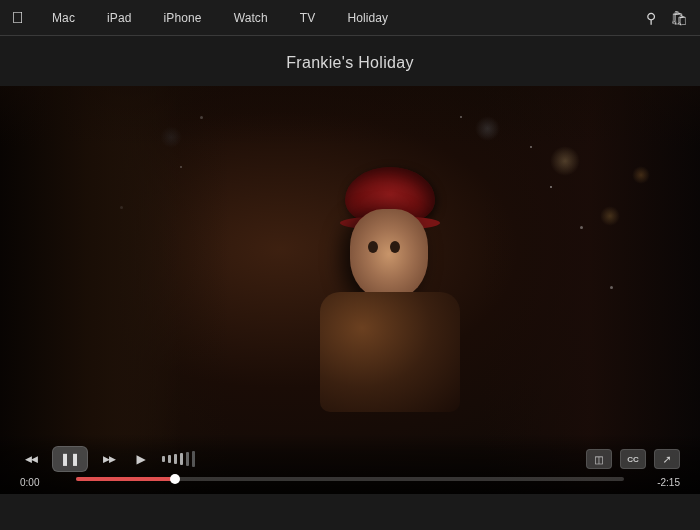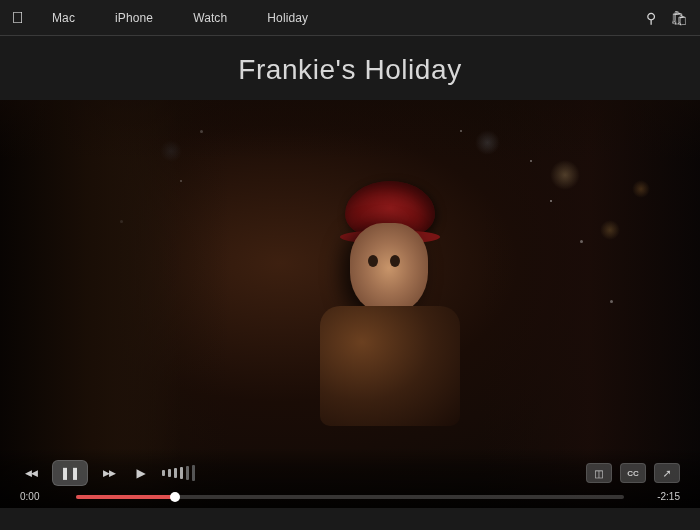--- a/index.html
+++ b/index.html
@@ -27,21 +27,21 @@
       color: #f5f5f5;
       font-size: 16px;
       margin-right: 14px;
       cursor: pointer;
       flex-shrink: 0;
     }
     .nav-items {
       display: flex;
       align-items: center;
       flex: 1;
-      gap: 12px;
+      gap: 4px;
     }
     .nav-item {
       color: #d4d4d4;
       font-size: 12px;
       padding: 0 14px;
       height: 36px;
       display: flex;
       align-items: center;
       cursor: pointer;
       letter-spacing: 0.01em;
@@ -58,21 +58,21 @@
     }
 
     
     .title-area {
       background: #1a1a1a;
       text-align: center;
       padding: 18px 0 14px;
     }
     .title-area h1 {
       color: #d8d8d8;
-      font-size: 28px;
+      font-size: 16px;
       font-weight: 300;
       letter-spacing: 0.02em;
     }
 
     
     .video-wrapper {
       position: relative;
       width: 700px;
       height: 408px;
       background: #000;
@@ -269,21 +269,21 @@
       align-items: center;
       justify-content: center;
       cursor: pointer;
       color: #ccc;
       font-size: 9px;
     }
 
     
     .progress-row {
       display: flex;
-      align-items: center;
+      align-items: flex-start;
       gap: 18px;
     }
     .time-label {
       color: #ccc;
       font-size: 10px;
       width: 38px;
       flex-shrink: 0;
       font-variant-numeric: tabular-nums;
     }
     .time-label.right {
@@ -314,22 +314,24 @@
       border-radius: 50%;
     }
   </style>
 </head>
 <body>
 
 <nav>
   <div class="nav-apple"></div>
   <div class="nav-items">
     <div class="nav-item">Mac</div>
+    <div class="nav-item">iPad</div>
     <div class="nav-item">iPhone</div>
     <div class="nav-item">Watch</div>
+    <div class="nav-item">TV</div>
     <div class="nav-item">Holiday</div>
   </div>
   <div class="nav-right">
     <span class="nav-icon">⚲</span>
     <span class="nav-icon">🛍</span>
   </div>
 </nav>
 
 <div class="title-area">
   <h1>Frankie's Holiday</h1>

